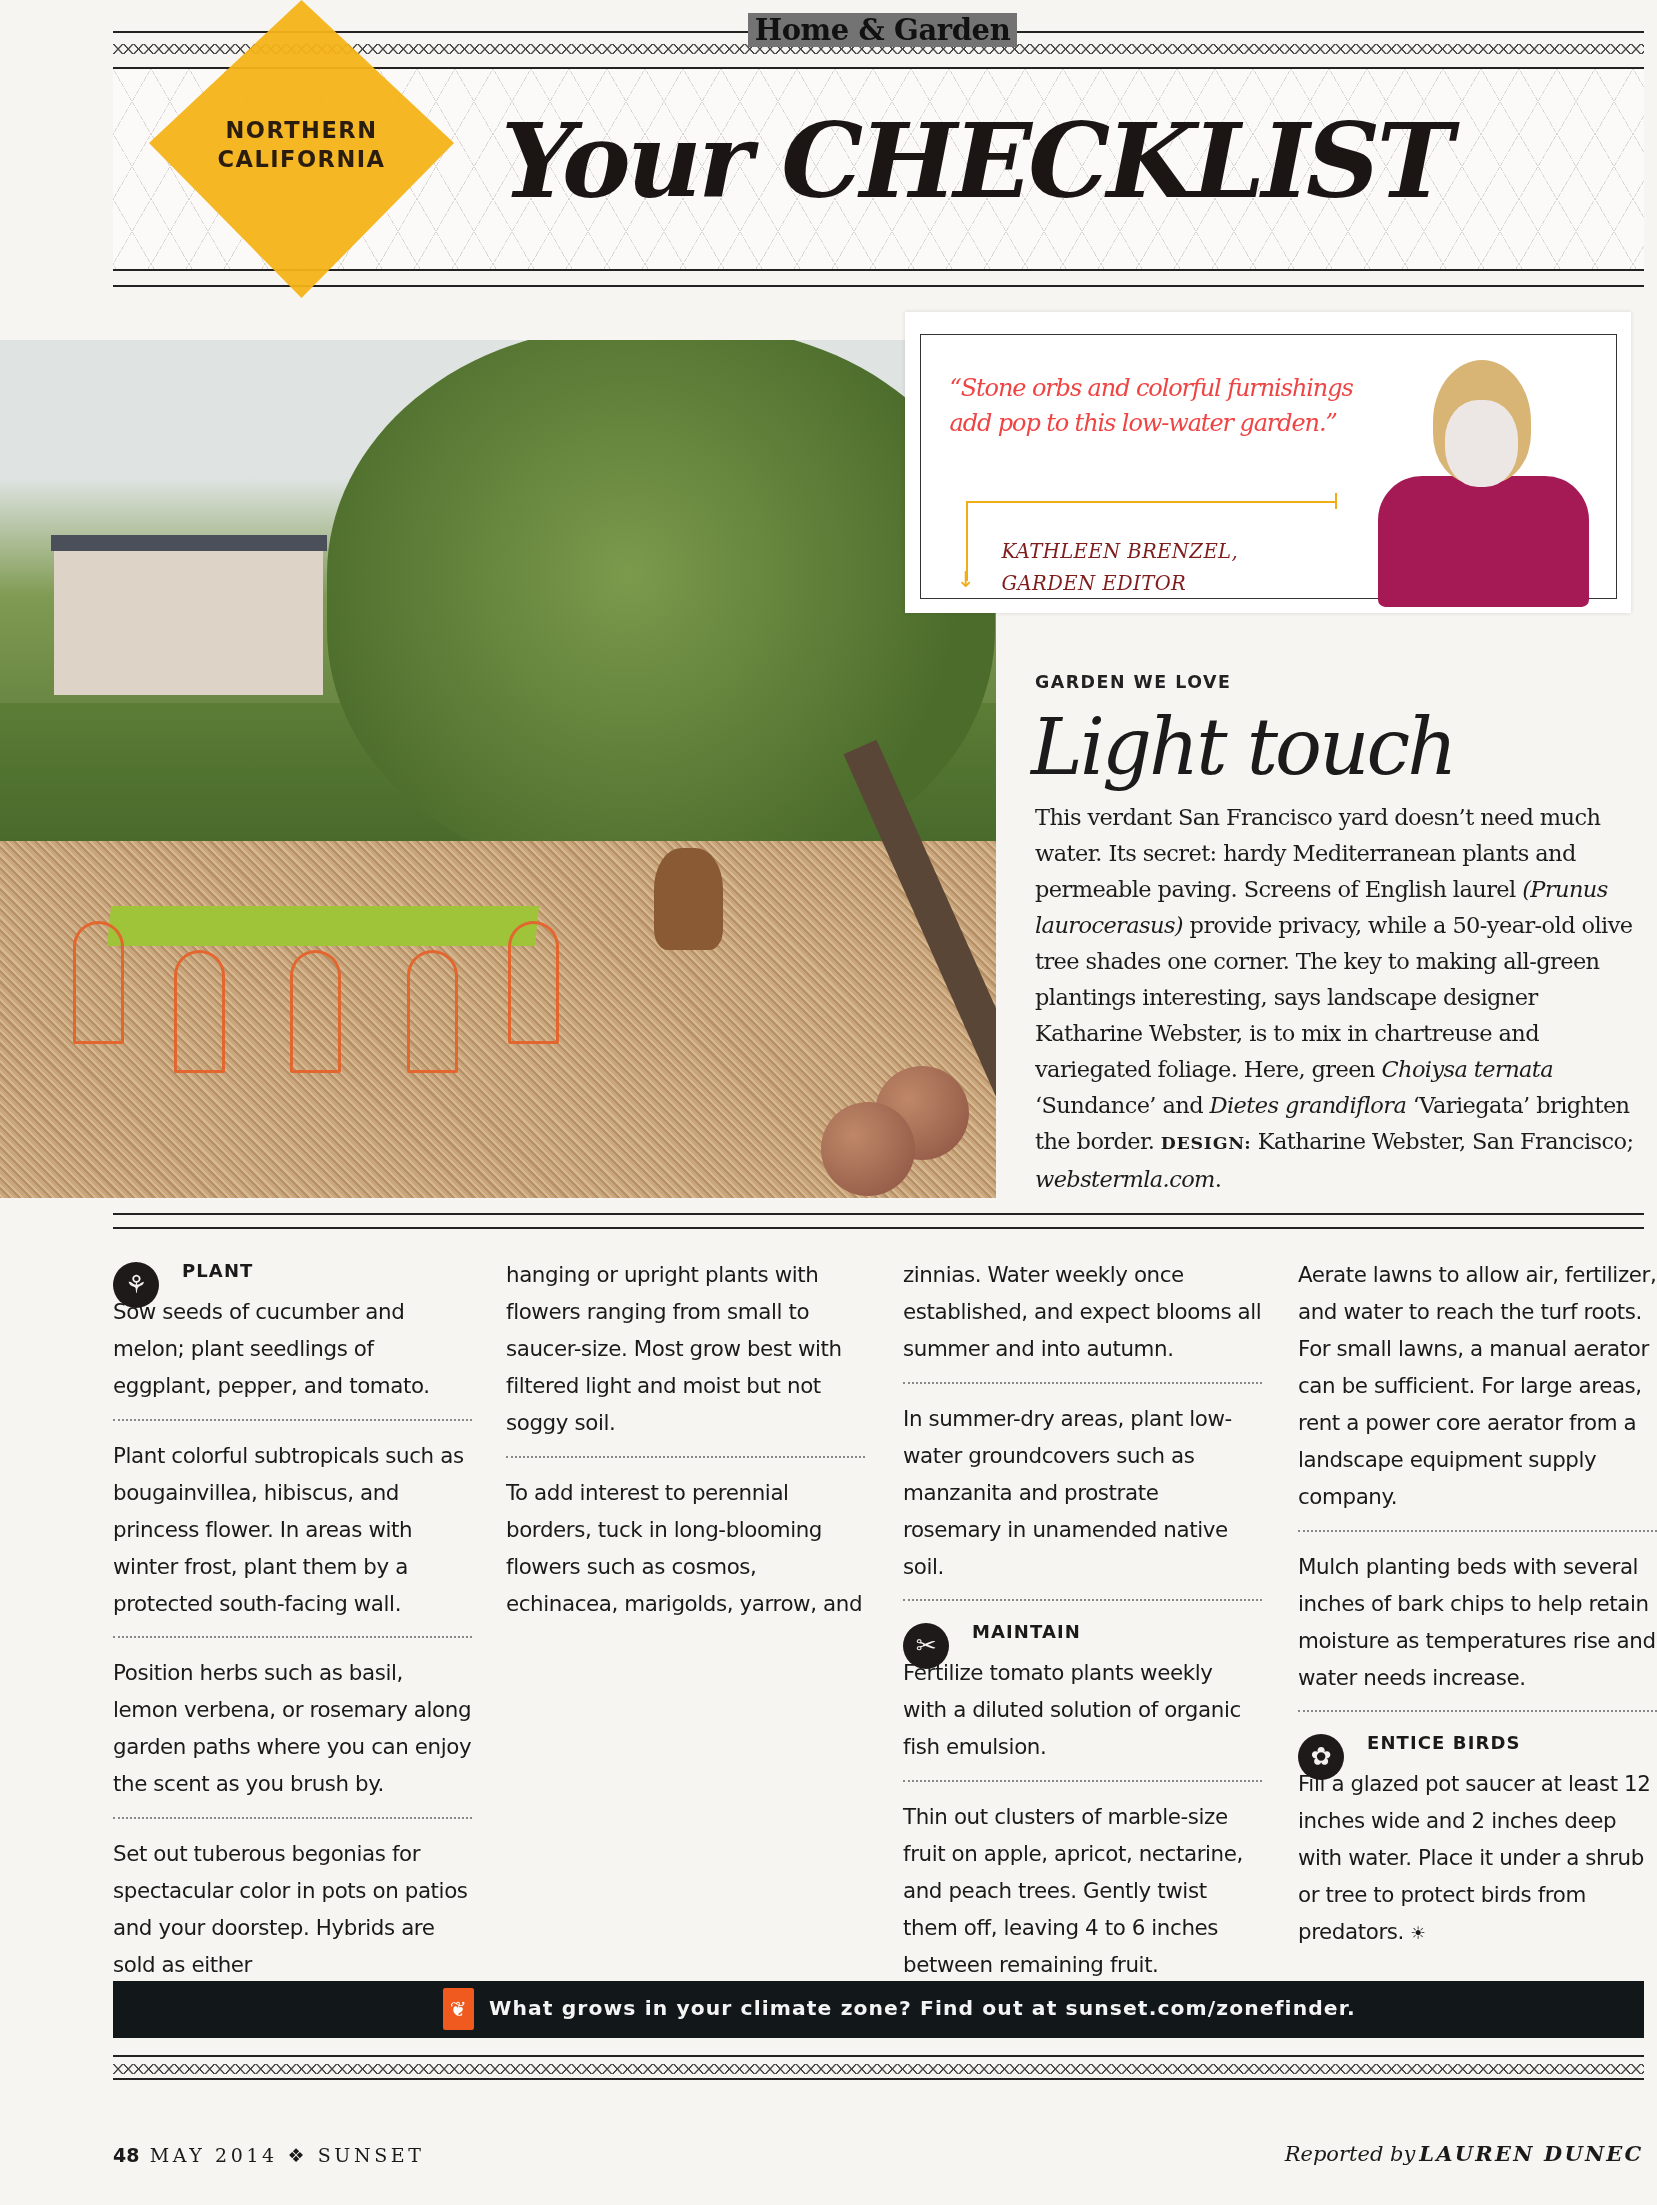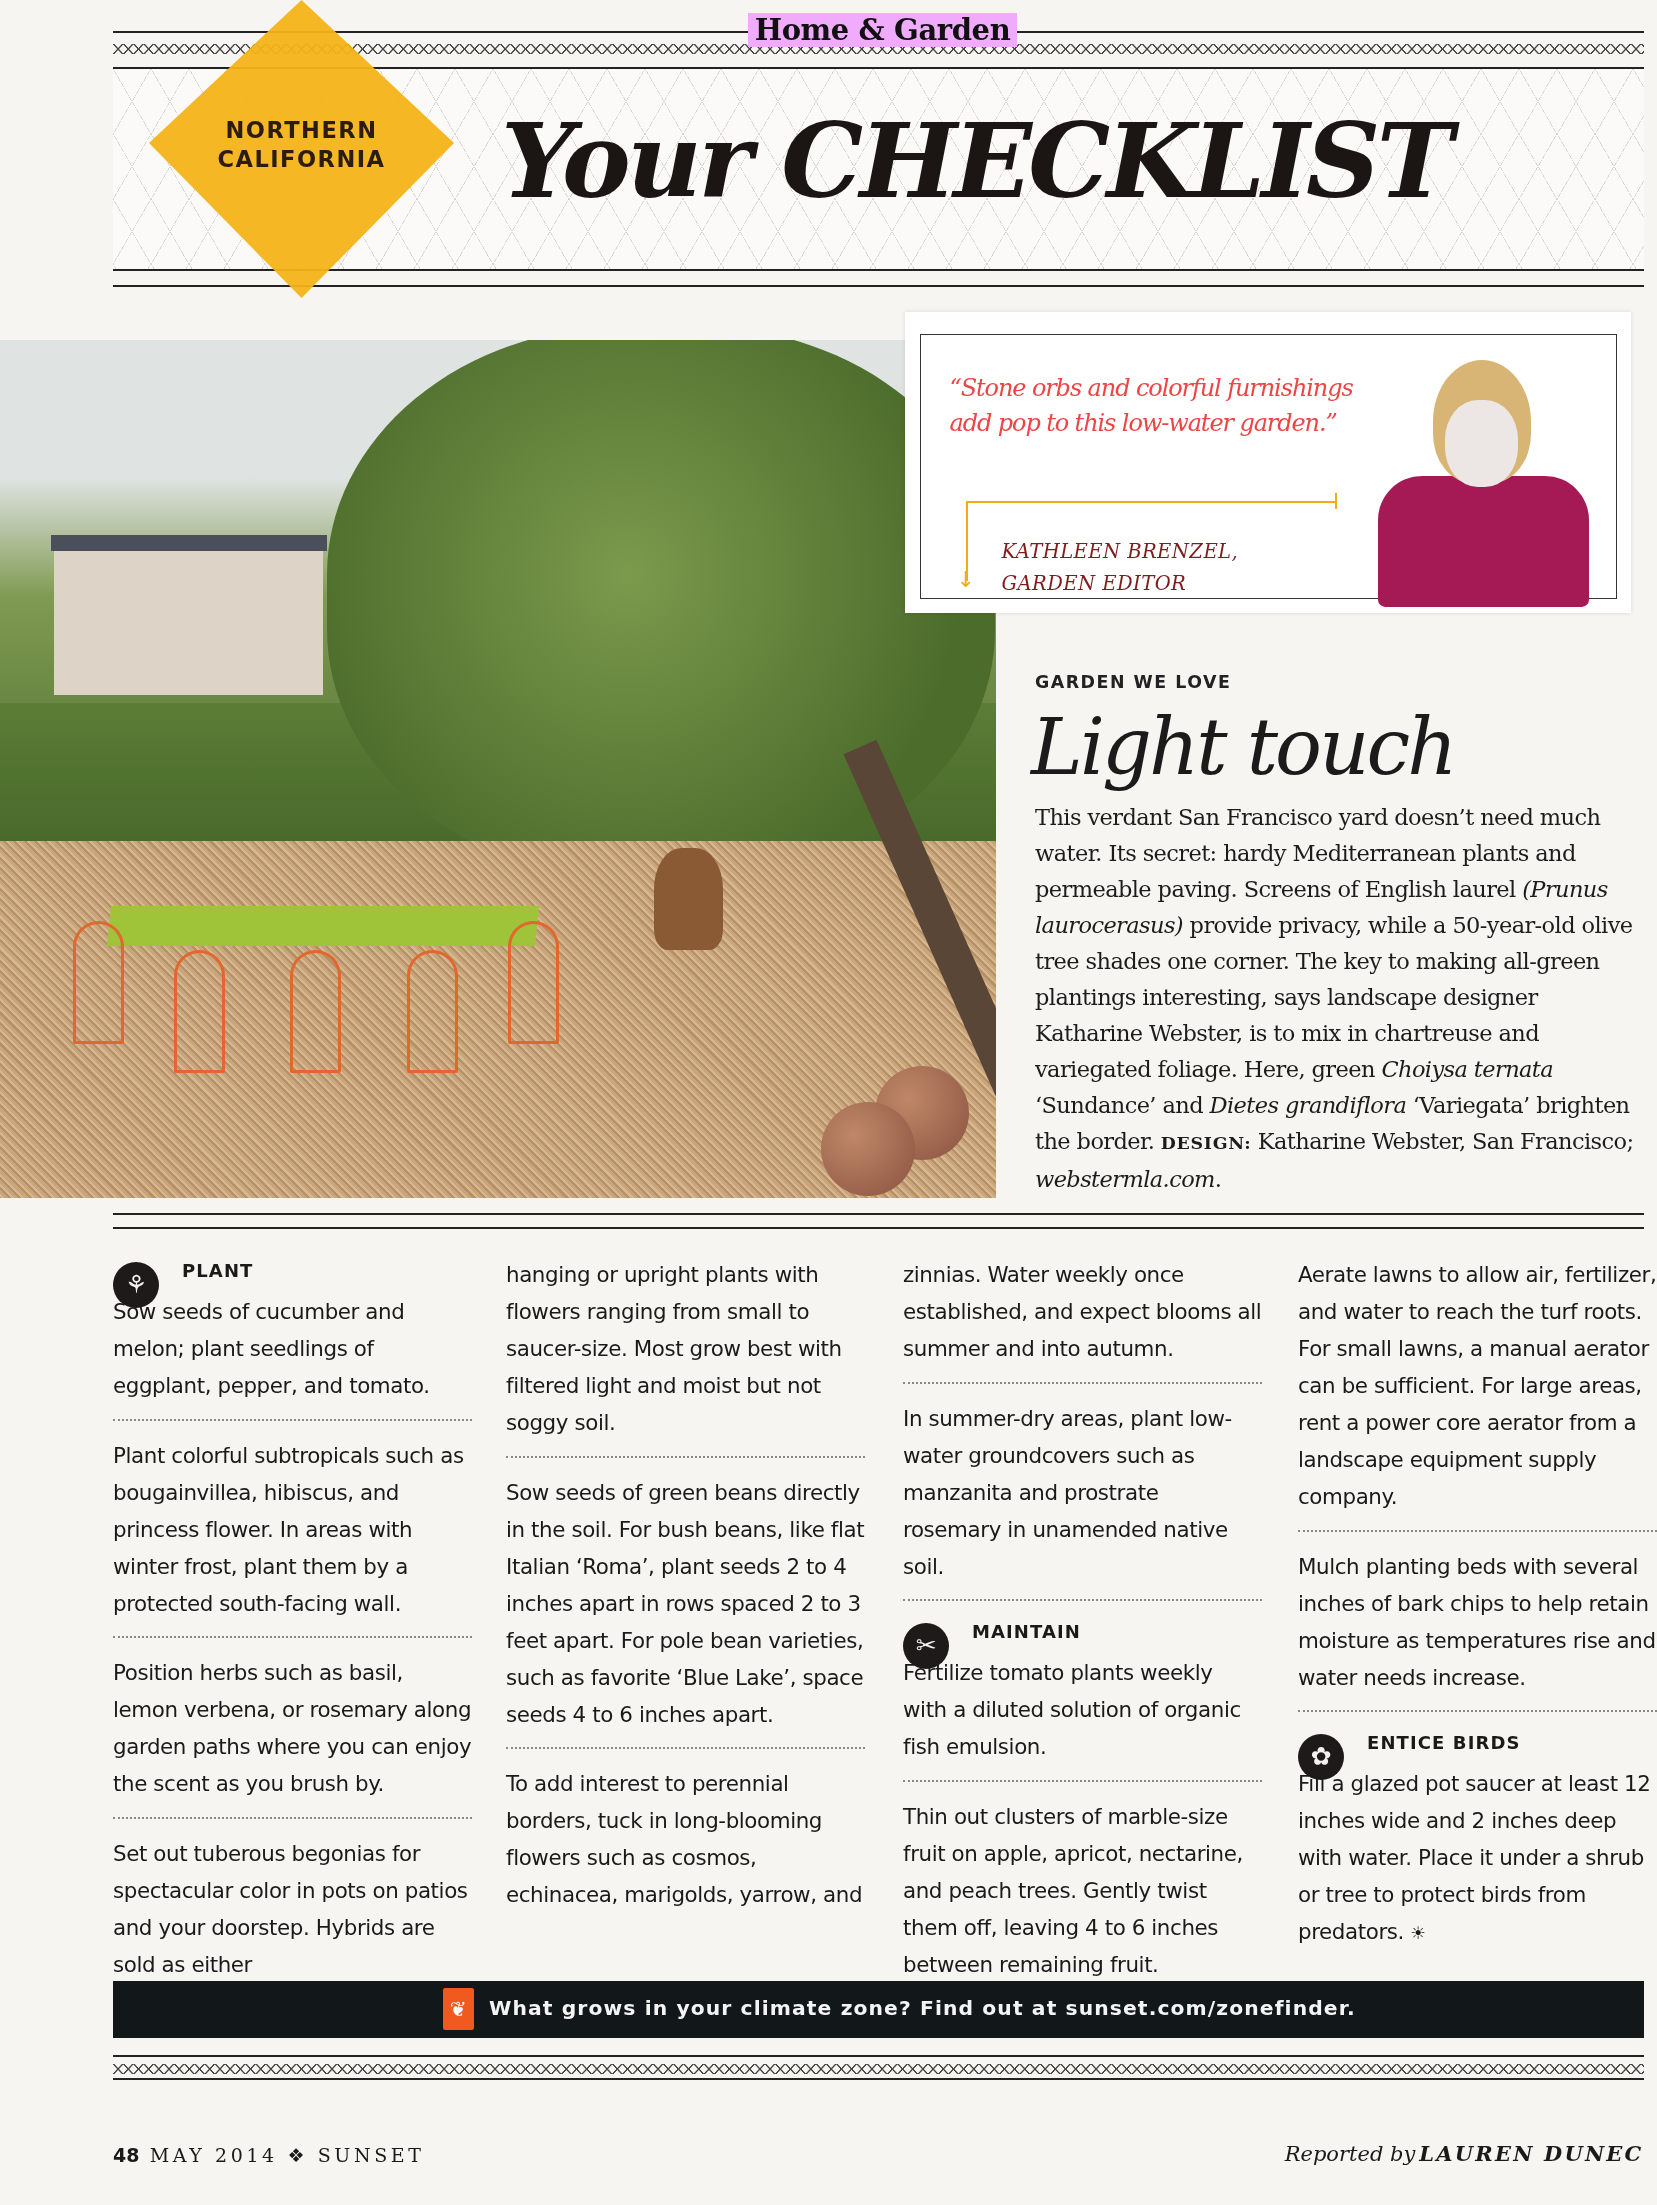--- a/index.html
+++ b/index.html
@@ -16,21 +16,21 @@
     position: absolute; left: 113px; right: 14.5px; height: 10.2px;
     background-image:
       linear-gradient(45deg, transparent 45%, #444 45%, #444 55%, transparent 55%),
       linear-gradient(-45deg, transparent 45%, #444 45%, #444 55%, transparent 55%);
     background-size: 10.2px 10.2px;
     background-repeat: repeat-x;
   }
   .section-label {
     position: absolute; top: 13px; left: 748px; width: 269px; text-align: center;
     font-family: "DejaVu Serif", serif; font-weight: bold; font-size: 29px;
-    background: #f0abfc; color: #111; letter-spacing: -0.4px;
+    background: #737373; color: #111; letter-spacing: -0.4px;
   }
   .header-band {
     position: absolute; left: 113px; right: 14.5px; top: 69px; height: 200px;
     background-color: #fbfaf8;
     background-image:
       linear-gradient(60deg, transparent 49.5%, #d8d6d2 49.5%, #d8d6d2 50.5%, transparent 50.5%),
       linear-gradient(-60deg, transparent 49.5%, #d8d6d2 49.5%, #d8d6d2 50.5%, transparent 50.5%);
     background-size: 38px 65px;
   }
   .diamond-wrap { position: absolute; left: 149px; top: 0; width: 305px; height: 298px; }
@@ -207,21 +207,20 @@
     </div>
     <span>Sow seeds of cucumber and melon; plant seedlings of eggplant, pepper, and tomato.</span>
   </div>
   <div class="item">Plant colorful subtropicals such as bougainvillea, hibiscus, and princess flower. In areas with winter frost, plant them by a protected south-facing wall.</div>
   <div class="item">Position herbs such as basil, lemon verbena, or rosemary along garden paths where you can enjoy the scent as you brush by.</div>
   <div class="item last">Set out tuberous begonias for spectacular color in pots on patios and your doorstep. Hybrids are sold as either</div>
 </div>
 
 <div class="col col-2">
   <div class="item">hanging or upright plants with flowers ranging from small to saucer-size. Most grow best with filtered light and moist but not soggy soil.</div>
-  <div class="item">Sow seeds of green beans directly in the soil. For bush beans, like flat Italian ‘Roma’, plant seeds 2 to 4 inches apart in rows spaced 2 to 3 feet apart. For pole bean varieties, such as favorite ‘Blue Lake’, space seeds 4 to 6 inches apart.</div>
   <div class="item last">To add interest to perennial borders, tuck in long-blooming flowers such as cosmos, echinacea, marigolds, yarrow, and</div>
 </div>
 
 <div class="col col-3">
   <div class="item">zinnias. Water weekly once established, and expect blooms all summer and into autumn.</div>
   <div class="item">In summer-dry areas, plant low-water groundcovers such as manzanita and prostrate rosemary in unamended native soil.</div>
   <div class="item">
     <div class="cat-head">
       <span class="cat-icon">✂</span>
       <span class="cat-label">MAINTAIN</span>

